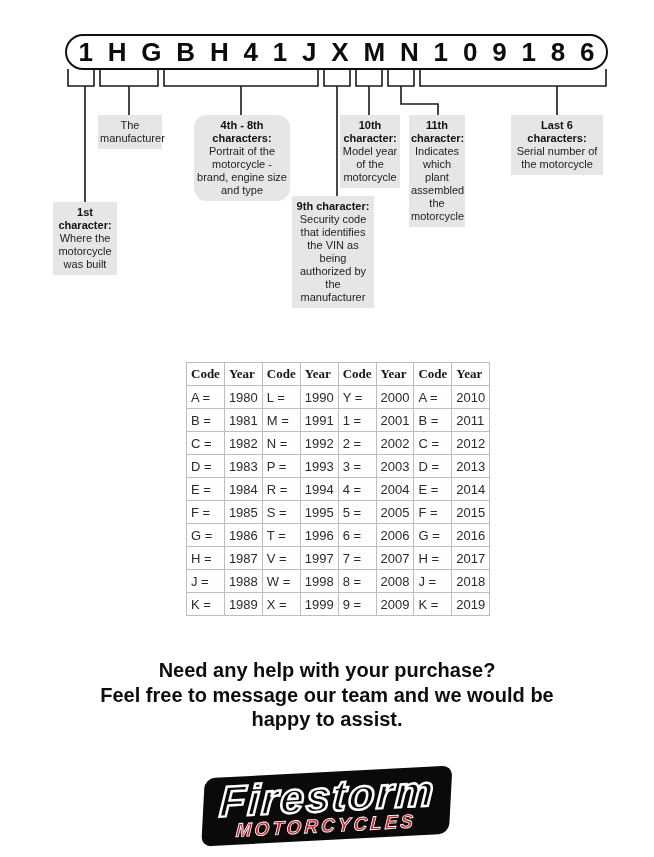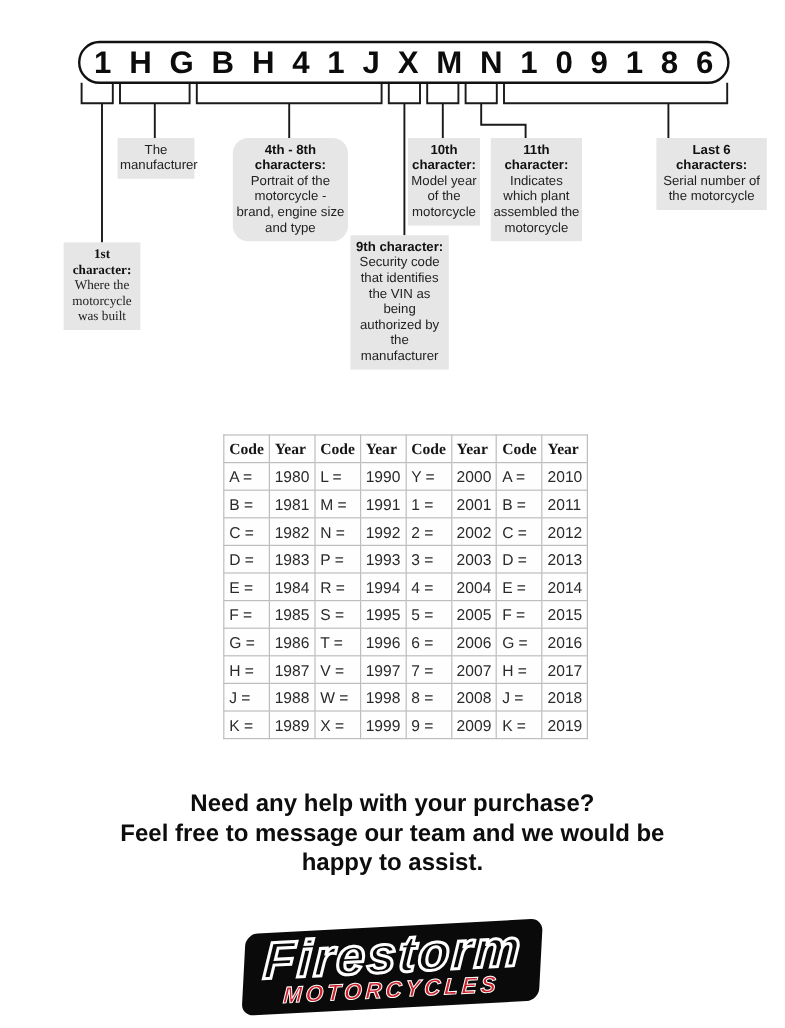--- a/index.html
+++ b/index.html
@@ -14,27 +14,27 @@
            border:2px solid #111;border-radius:18px;background:#fff;
            display:flex;justify-content:space-around;align-items:center;
            box-sizing:border-box;padding:0 4px;z-index:1;}
   .vin-char{font-size:26px;font-weight:bold;color:#0c0c0c;line-height:30px;}
 
   
   .ann{position:absolute;background:#e6e6e6;z-index:2;
        font-size:11px;line-height:13px;text-align:center;
        padding:4px 2px;box-sizing:border-box;color:#222;}
   .ann .ann-title{display:block;font-weight:bold;color:#111;}
-  .ann-1st  {left:53px; top:202px;width:64px;font-family:Liberation Serif, serif;}
+  .ann-1st  {left:53px; top:202px;width:64px;}
   .ann-2nd3 {left:98px; top:115px;width:64px;}
   .ann-4th8 {left:194px;top:115px;width:96px;border-radius:13px;}
   .ann-9th  {left:292px;top:196px;width:82px;}
   .ann-10th {left:340px;top:115px;width:60px;}
-  .ann-11th {left:409px;top:115px;width:76px;}
-  .ann-last6{left:511px;top:115px;width:92px;margin-left:36px;}
+  .ann-11th {left:409px;top:115px;width:56px;}
+  .ann-last6{left:511px;top:115px;width:92px;}
 
   
   .source-note{position:absolute;left:57px;top:294px;font-size:11.5px;color:#151515;
                white-space:pre-wrap;}
 
   
   .year-table{position:absolute;left:186px;top:362px;border-collapse:collapse;
               table-layout:fixed;background:#fefefe;z-index:1;}
   .year-table th,.year-table td{border:1px solid #bdbdbd;font-size:13px;
               height:23px;padding:0 4px;box-sizing:border-box;color:#2a2a2a;

